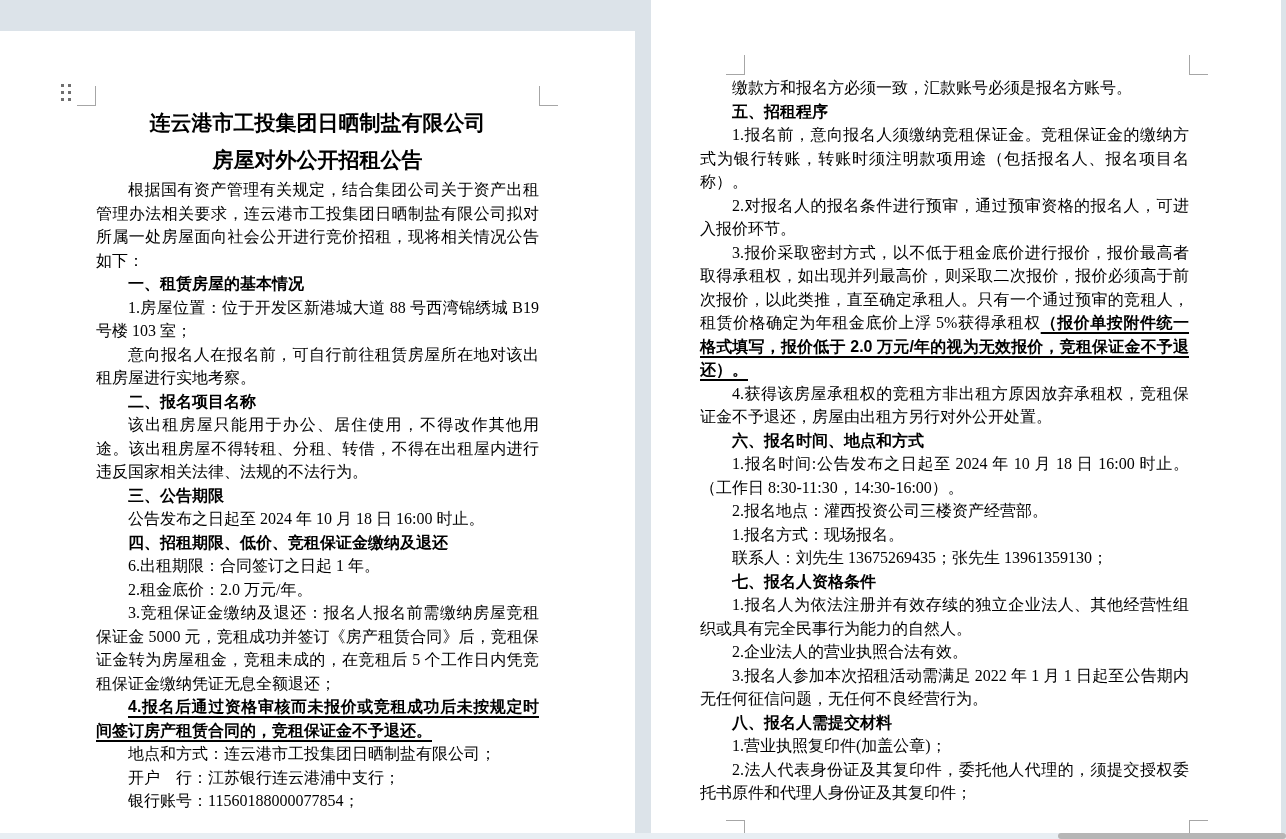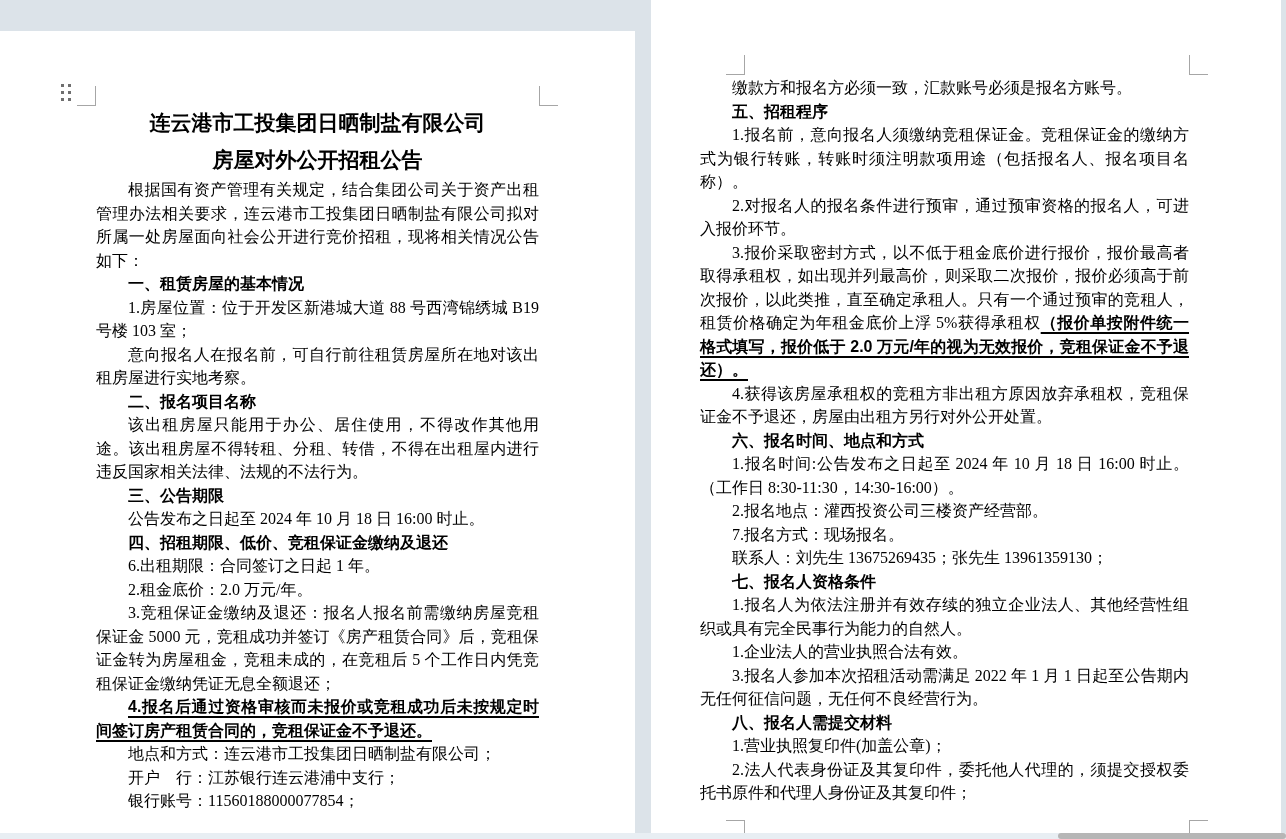--- a/index.html
+++ b/index.html
@@ -102,25 +102,25 @@
 
   <p class="para">缴款方和报名方必须一致，汇款账号必须是报名方账号。</p>
   <p class="heading">五、招租程序</p>
   <p class="para">1.报名前，意向报名人须缴纳竞租保证金。竞租保证金的缴纳方式为银行转账，转账时须注明款项用途（包括报名人、报名项目名称）。</p>
   <p class="para">2.对报名人的报名条件进行预审，通过预审资格的报名人，可进入报价环节。</p>
   <p class="para"><span>3.报价采取密封方式，以不低于租金底价进行报价，报价最高者取得承租权，如出现并列最高价，则采取二次报价，报价必须高于前次报价，以此类推，直至确定承租人。只有一个通过预审的竞租人，租赁价格确定为年租金底价上浮 5%获得承租权</span><span class="bu">（报价单按附件统一格式填写，报价低于 2.0 万元/年的视为无效报价，竞租保证金不予退还）。</span></p>
   <p class="para">4.获得该房屋承租权的竞租方非出租方原因放弃承租权，竞租保证金不予退还，房屋由出租方另行对外公开处置。</p>
   <p class="heading">六、报名时间、地点和方式</p>
   <p class="para">1.报名时间:公告发布之日起至 2024 年 10 月 18 日 16:00 时止。（工作日 8:30-11:30，14:30-16:00）。</p>
   <p class="para">2.报名地点：灌西投资公司三楼资产经营部。</p>
-  <p class="para">7.报名方式：现场报名。</p>
+  <p class="para">1.报名方式：现场报名。</p>
   <p class="para">联系人：刘先生  13675269435；张先生  13961359130；</p>
   <p class="heading">七、报名人资格条件</p>
   <p class="para">1.报名人为依法注册并有效存续的独立企业法人、其他经营性组织或具有完全民事行为能力的自然人。</p>
-  <p class="para">1.企业法人的营业执照合法有效。</p>
+  <p class="para">2.企业法人的营业执照合法有效。</p>
   <p class="para">3.报名人参加本次招租活动需满足 2022 年 1 月 1 日起至公告期内无任何征信问题，无任何不良经营行为。</p>
   <p class="heading">八、报名人需提交材料</p>
   <p class="para">1.营业执照复印件(加盖公章)；</p>
   <p class="para">2.法人代表身份证及其复印件，委托他人代理的，须提交授权委托书原件和代理人身份证及其复印件；</p>
 </div>
 
 <div class="drag-handle">
     <i></i>
   </div>
 

